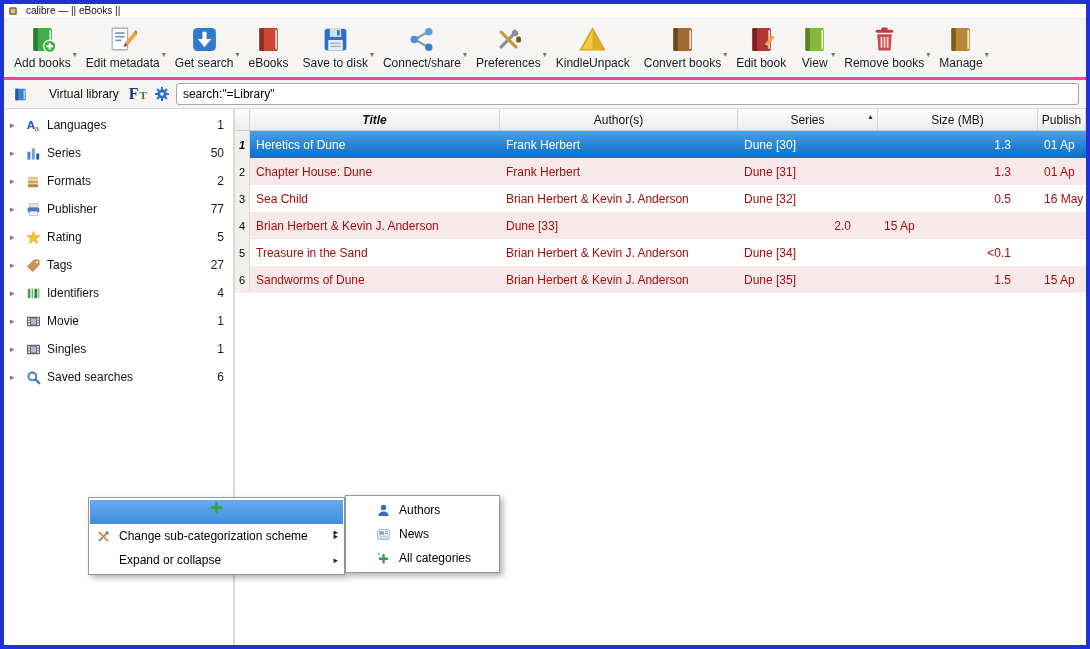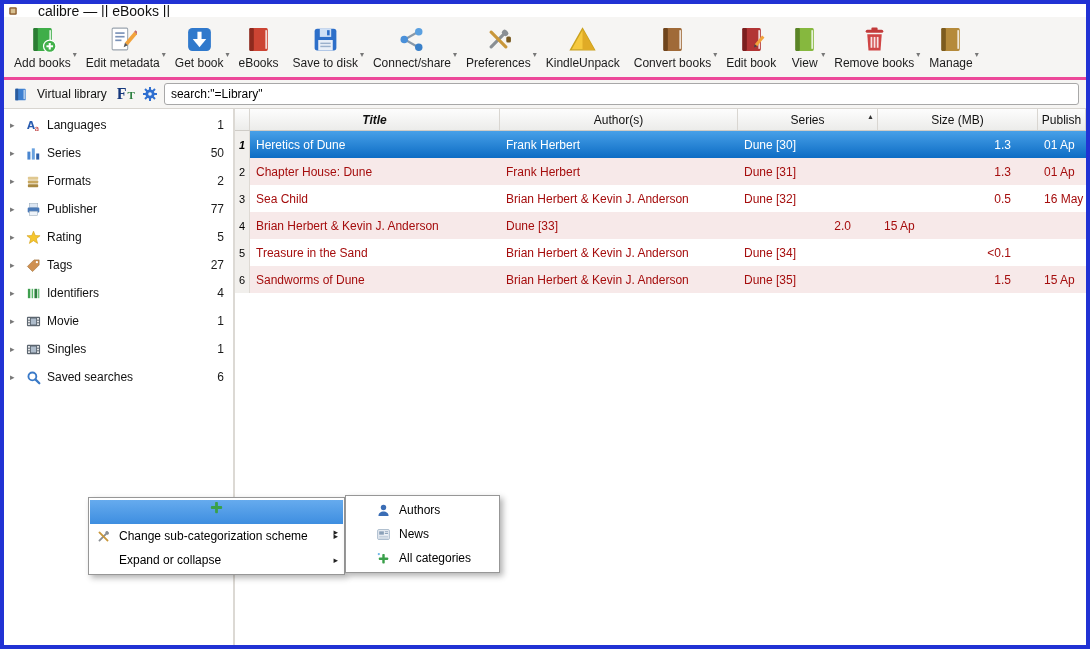--- a/index.html
+++ b/index.html
@@ -1,32 +1,32 @@
 <!DOCTYPE html>
 <html style="--window-border: #2132d4; --toolbar-bg: #f6f5f3; --selection-top: #47a0e8; --selection-bottom: #0d6cc4; --row-alt: #f7e9e9; --row-text: #a50d0d; --menu-highlight-top: #66abee; --menu-highlight-bottom: #3e8ee0;"><head>
 <meta charset="utf-8">
 <style>
   html,body{margin:0;padding:0;background:#fff;}
   body{font-family:"Liberation Sans","DejaVu Sans",sans-serif;cursor:default;}
   .window{box-sizing:border-box;width:1090px;height:649px;border:4px solid var(--window-border,#2132d4);
     background:#fff;position:relative;overflow:hidden;display:flex;flex-direction:column;}
   
-  .titlebar{height:13px;display:flex;align-items:center;gap:20px;padding-left:4px;font-size:14px;color:#111;background:#fff;flex:0 0 auto;}
+  .titlebar{height:13px;display:flex;align-items:center;gap:8px;padding-left:4px;font-size:10px;color:#111;background:#fff;flex:0 0 auto;}
   .titlebar svg{display:block;}
   
   .toolbar{height:60px;background:var(--toolbar-bg,#f6f5f3);display:flex;align-items:center;padding:0 3px;
     border-bottom:3px solid #ec4899;flex:0 0 auto;overflow:hidden;}
   .tb-item{display:flex;flex-direction:column;align-items:center;justify-content:center;padding:2px 7px;height:56px;flex:0 0 auto;}
   .tb-ico svg{width:29px;height:29px;display:block;}
   .tb-label{font-size:12px;color:#1c1c1c;margin-top:2px;white-space:nowrap;}
   .tb-arrow{flex:0 0 auto;font-size:8px;color:#777;align-self:center;margin:14px 2px 0 -5px;}
   
   .searchrow{height:28px;background:var(--toolbar-bg,#f6f5f3);display:flex;align-items:center;gap:6px;
     padding:0 6px;border-bottom:1px solid #d8d5d0;flex:0 0 auto;}
-  .vl-btn{display:flex;align-items:center;gap:9px;font-size:12px;color:#111;padding:1px 3px;flex:0 0 auto;}
+  .vl-btn{display:flex;align-items:center;gap:21px;font-size:12px;color:#111;padding:1px 3px;flex:0 0 auto;}
   .vl-btn svg{width:15px;height:15px;display:block;}
   .ft{display:inline-flex;align-items:flex-end;margin:0 1px;flex:0 0 auto;}
   .ft-f{font-family:"Liberation Serif","DejaVu Serif",serif;font-weight:bold;font-size:16px;line-height:14px;color:#16387c;}
   .ft-t{font-family:"Liberation Serif","DejaVu Serif",serif;font-weight:bold;font-size:11px;line-height:11px;color:#2d8040;margin-left:1px;}
   .gear{flex:0 0 auto;display:flex;}
   .gear svg{width:16px;height:16px;display:block;}
   .search-input{flex:1 1 auto;height:20px;border:1px solid #a8a8a8;border-radius:3px;background:#fff;
     font-family:inherit;font-size:12px;color:#000;padding:0 6px;outline:none;margin-right:1px;}
   
   .main{flex:1 1 auto;display:flex;min-height:0;background:#fff;}
@@ -112,21 +112,21 @@
       </div>
       <span class="tb-arrow">▾</span>
       <div class="tb-item">
         <span class="tb-ico">
           <svg viewBox="0 0 28 28">
             <rect x="3" y="3" width="22" height="22" rx="4" fill="#3079cc"></rect>
             <rect x="12" y="6.5" width="4" height="8" fill="#fff"></rect>
             <polygon points="7.5,13.5 20.5,13.5 14,21.5" fill="#fff"></polygon>
           </svg>
         </span>
-        <span class="tb-label">Get book</span>
+        <span class="tb-label">Get search</span>
       </div>
       <span class="tb-arrow">▾</span>
       <div class="tb-item">
         <span class="tb-ico">
           <svg viewBox="0 0 28 28">
             <path d="M6 3h15.5a1.5 1.5 0 0 1 1.5 1.5v19a1.5 1.5 0 0 1-1.5 1.5H6z" fill="#cc4433"></path>
             <rect x="5" y="3" width="4.5" height="22" rx="1" fill="#8e2a1e"></rect>
             <rect x="20.6" y="5" width="1.6" height="18" fill="#fff" opacity=".8"></rect>
           </svg>
         </span>

